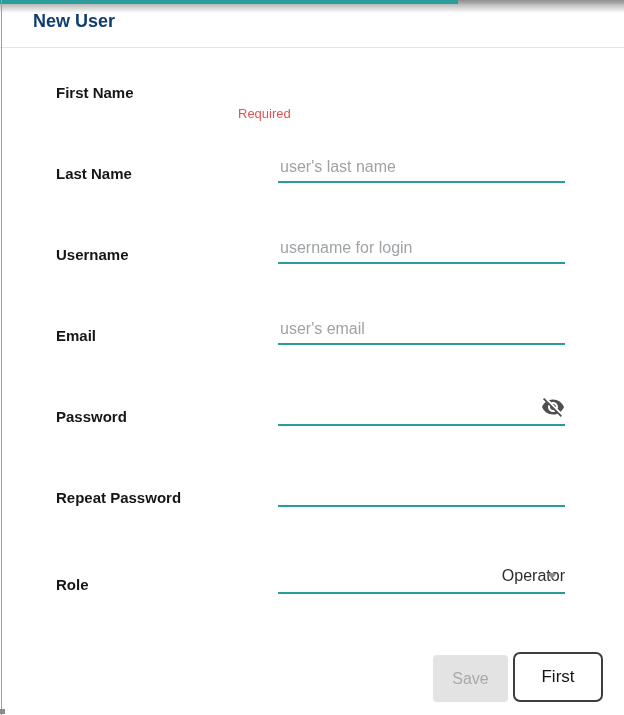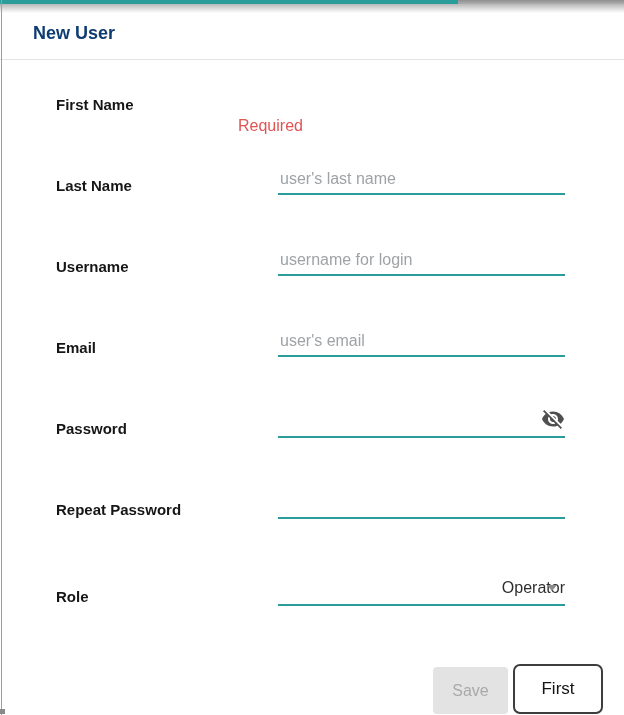--- a/index.html
+++ b/index.html
@@ -4,21 +4,21 @@
 <style>
   * { box-sizing: border-box; }
   html, body { margin: 0; padding: 0; }
   body {
     width: 624px; height: 715px;
     background: #ffffff;
     font-family: "Liberation Sans", sans-serif;
     position: relative;
     overflow: hidden;
   }
-  .dialog { position: absolute; inset: 0; padding-top: 16px; }
+  .dialog { position: absolute; inset: 0; padding-top: 4px; }
 
   
   .top-accent { position: absolute; top: 0; left: 0; width: 458px; height: 4px; background: #2a9d9a; z-index: 3; }
   .top-rest   { position: absolute; top: 0; left: 458px; right: 0; height: 4px; background: linear-gradient(#8f8f8f, #aeaeae); z-index: 3; }
   .top-shadow { position: absolute; top: 4px; left: 0; right: 0; height: 9px;
                 background: linear-gradient(rgba(96,96,96,.45), rgba(255,255,255,0)); z-index: 2; }
 
   
   .left-edge { position: absolute; left: 1px; top: 0; bottom: 0; width: 1px; background: #9d9d9d; z-index: 4; }
   .corner-mark { position: absolute; left: 0; bottom: 1px; width: 5px; height: 5px; background: #8a8a8a; z-index: 4; }
@@ -33,21 +33,21 @@
 
   .flabel { width: 182px; font-size: 15px; font-weight: bold; color: #161616; line-height: 17px; padding-bottom: 1px; }
   .field { flex: 1; position: relative; border-bottom: 2px solid #2a9d9a; }
   .field input {
     width: 100%; border: 0; outline: 0; background: transparent;
     font-family: "Liberation Sans", sans-serif;
     font-size: 16px; color: #333333; padding: 0 0 4px 2px; height: 25px;
   }
   .field input::placeholder { color: #9fa3a6; opacity: 1; }
   .caret { position: absolute; left: 0; bottom: 3px; width: 2px; height: 20px; background: #e15b5b; }
-  .error { position: absolute; left: 182px; top: calc(100% + 5px); font-size: 16px; line-height: 14px; color: #e05454; }
+  .error { position: absolute; left: 182px; top: calc(100% + 5px); font-size: 13px; line-height: 14px; color: #e05454; }
 
   .eye-btn { position: absolute; right: 0; bottom: 5px; width: 24px; height: 24px;
              padding: 0; border: 0; background: none; color: #4f4f4f; cursor: pointer; }
   .eye-btn svg { display: block; width: 24px; height: 24px; fill: currentColor; }
 
   .role-field { cursor: pointer; text-align: right; }
   .role-value { font-size: 16px; color: #2e2e2e; padding: 0 0 7px 2px; line-height: 18px; }
   .dd-arrow { position: absolute; right: 8px; bottom: 13px; width: 0; height: 0;
               border-left: 5px solid transparent; border-right: 5px solid transparent;
               border-top: 6px solid #8b8b8b; }

